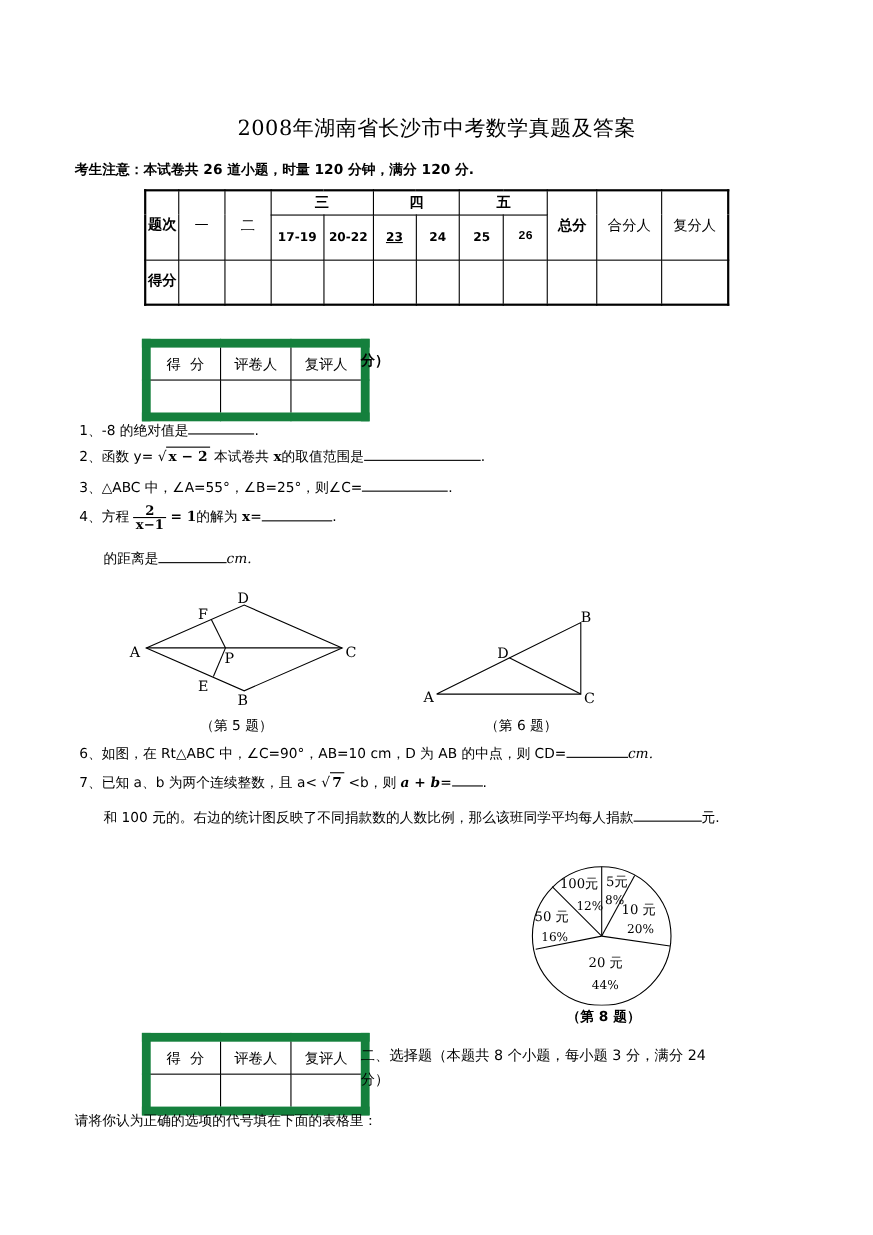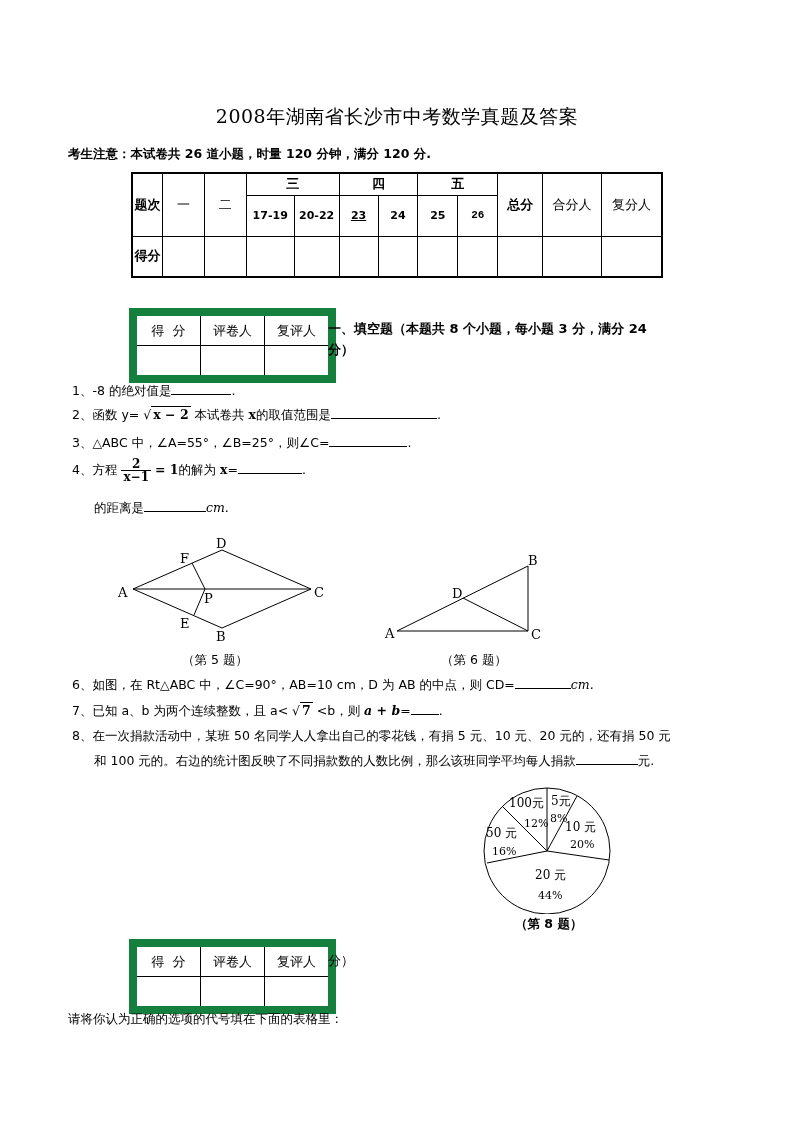--- a/index.html
+++ b/index.html
@@ -80,21 +80,20 @@
     <td>复评人</td>
   </tr>
   <tr>
     <td></td>
     <td></td>
     <td></td>
   </tr>
 </tbody>
   </table>
 <div class="abs sec-head bold" style="left:328px; top:318px;">
-  <div>一、填空题（本题共 8 个小题，每小题 3 分，满分 24</div>
   <div>分）</div>
 </div>
 
 <div class="abs q" style="top:382px;">
   <span>1、-8 的绝对值是</span><span class="blank" style="width:60px;"></span><span>.</span>
 </div>
 
 <div class="abs q" style="top:406px;">
   <span>2、函数 y=</span>
   <span>√</span><span class="sqrt">x − 2</span><span> 本试卷共 </span><span class="mathb">x</span><span>的取值范围是</span><span class="blank" style="width:106px;"></span><span>.</span>
@@ -146,21 +145,20 @@
 
 <div class="abs q" style="top:676px;">
   <span>6、如图，在 Rt△ABC 中，∠C=90°，AB=10 cm，D 为 AB 的中点，则 CD=</span><span class="blank" style="width:56px;"></span><span class="mathi">cm.</span>
 </div>
 
 <div class="abs q" style="top:702px;">
   <span>7、已知 a、b 为两个连续整数，且 a&lt; </span><span>√</span><span class="sqrt">7</span><span> &lt;b，则 </span><span class="mathb mathi">a + b</span><span>=</span><span class="blank" style="width:28px;"></span><span>.</span>
 </div>
 
 <div class="abs q" style="top:727px;">
-  <div>8、在一次捐款活动中，某班 50 名同学人人拿出自己的零花钱，有捐 5 元、10 元、20 元的，还有捐 50 元</div>
   <div style="margin-top:7px; padding-left:22px;">
     <span>和 100 元的。右边的统计图反映了不同捐款数的人数比例，那么该班同学平均每人捐款</span><span class="blank" style="width:62px;"></span><span>元.</span>
   </div>
 </div>
 
 <svg class="abs" style="left:478px; top:784px;" width="140" height="130">
   <g stroke="#000" stroke-width="1" fill="none">
     <circle cx="69" cy="67" r="63"></circle>
     <line x1="69" y1="67" x2="69" y2="4"></line>
     <line x1="69" y1="67" x2="99" y2="12"></line>
@@ -189,15 +187,16 @@
     <td>复评人</td>
   </tr>
   <tr>
     <td></td>
     <td></td>
     <td></td>
   </tr>
 </tbody>
   </table>
 <div class="abs sec-head" style="left:328px; top:950px;">
+  <div>二、选择题（本题共 8 个小题，每小题 3 分，满分 24</div>
   <div>分）</div>
 </div>
 <div class="abs q" style="left:68px; top:1010px;">请将你认为正确的选项的代号填在下面的表格里：</div>
 
 </body></html>

